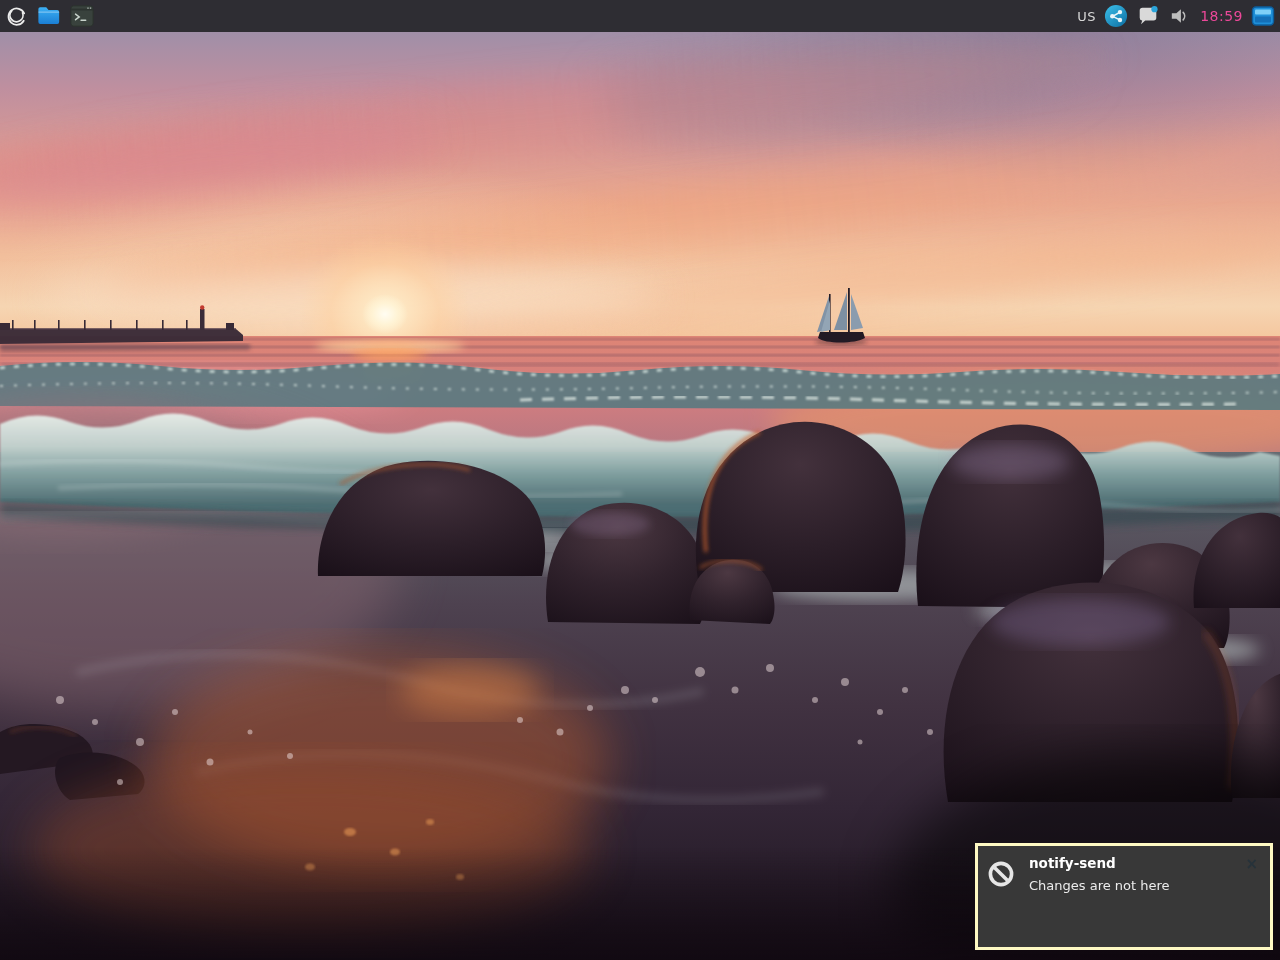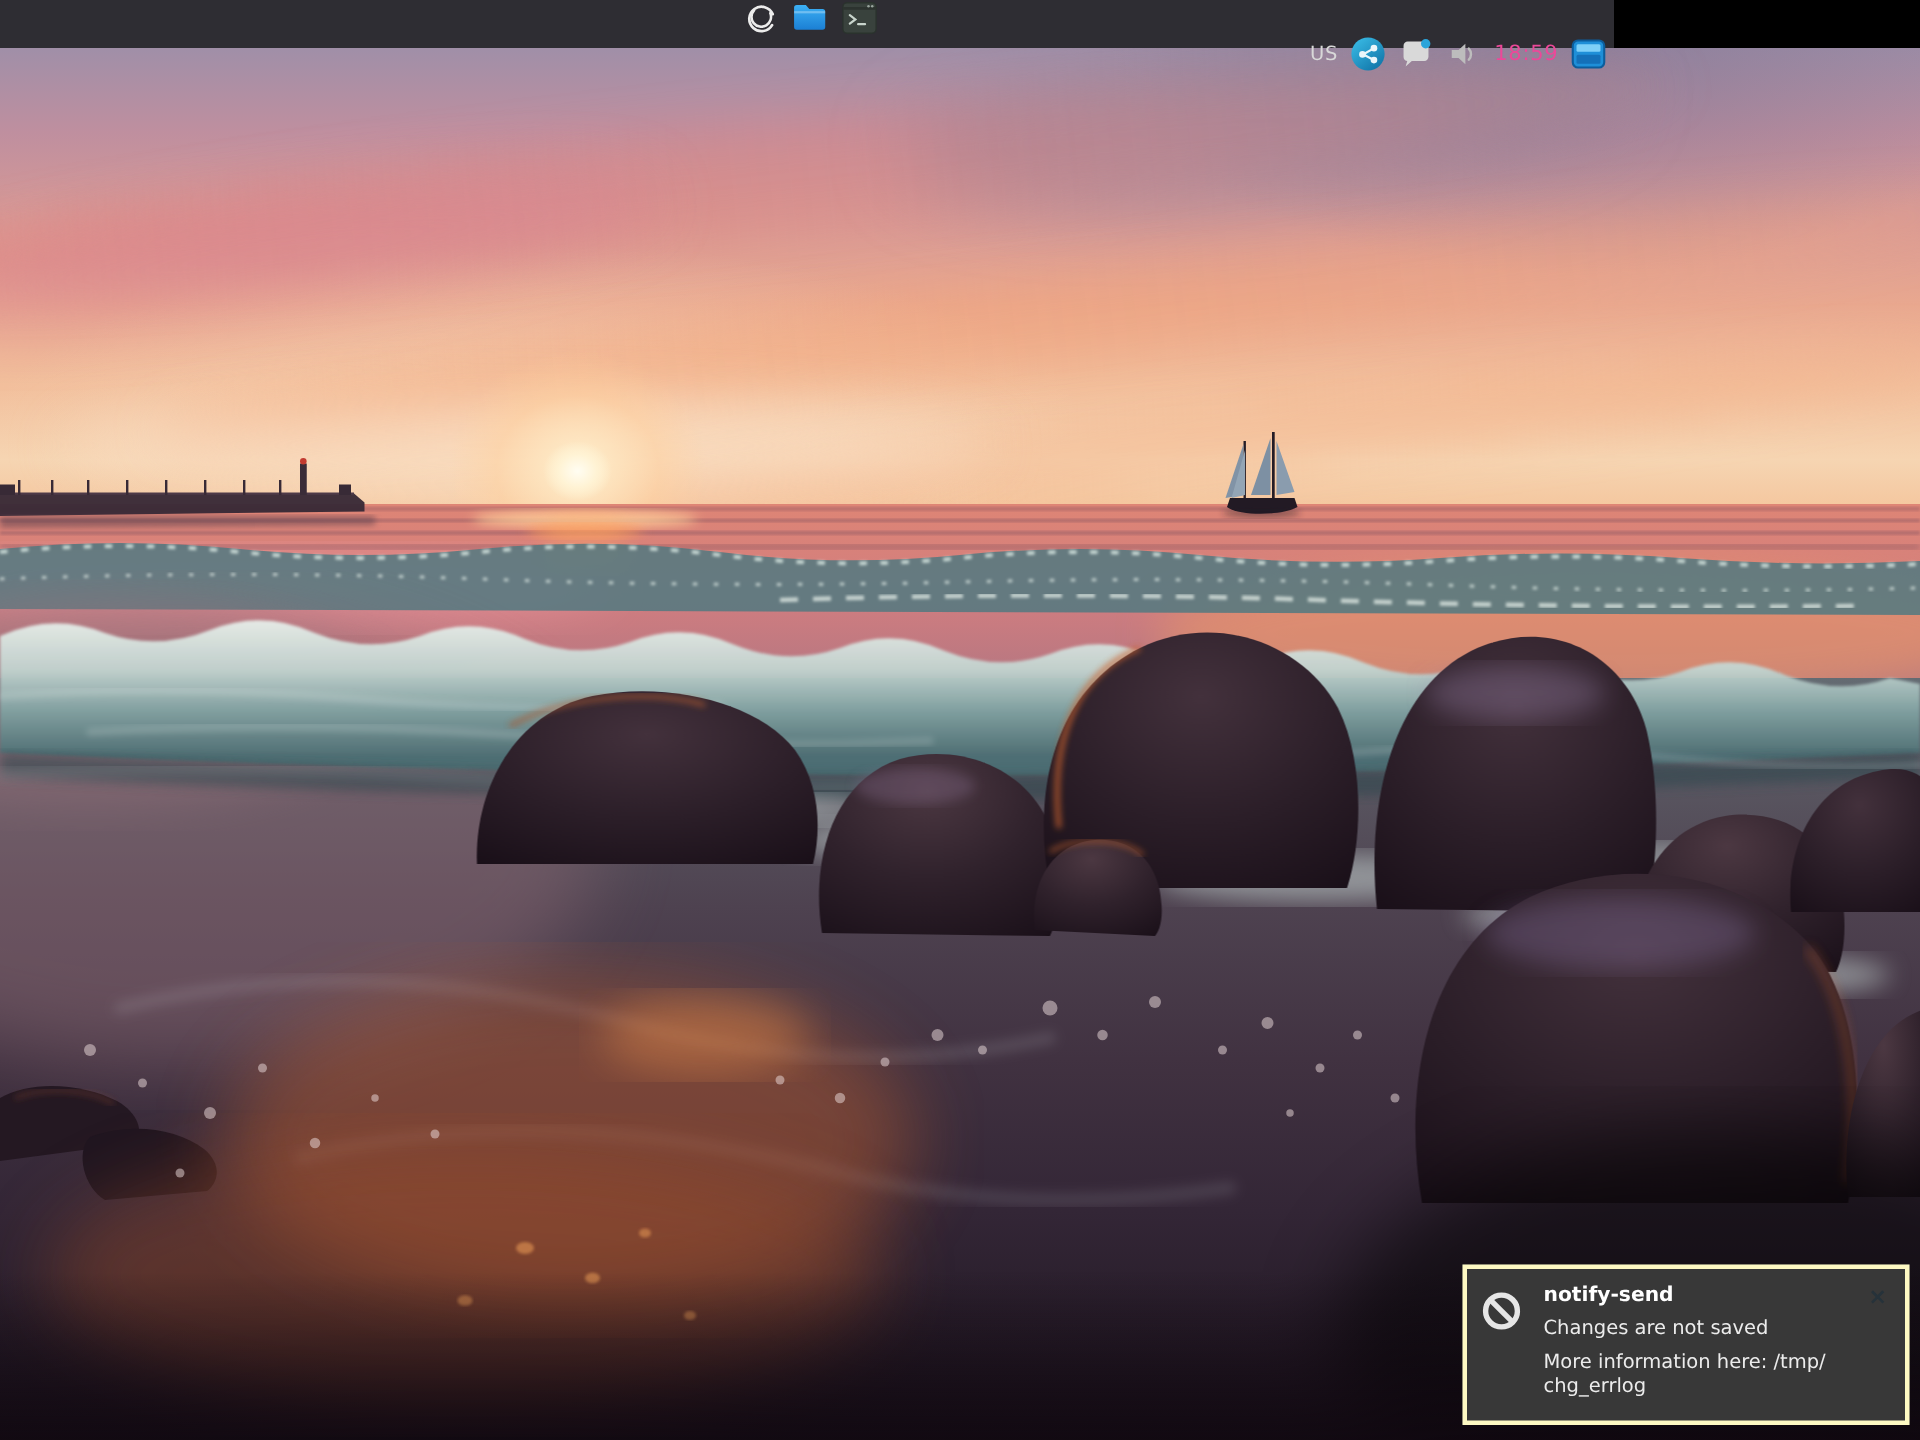--- a/index.html
+++ b/index.html
@@ -1,21 +1,21 @@
 <!DOCTYPE html>
 <html><head>
 <meta charset="utf-8">
 <style>
   html,body{margin:0;padding:0;}
   body{width:1280px;height:960px;overflow:hidden;background:#000;
        font-family:"DejaVu Sans","Liberation Sans",sans-serif;position:relative;}
 
   
-  .panel{position:absolute;left:0;top:0;width:1076px;height:32px;background:#2e2d33;
-         display:flex;align-items:center;z-index:40;flex-direction:column;}
+  .panel{position:absolute;left:0;top:0;width:1280px;height:32px;background:#2e2d33;
+         display:flex;align-items:center;z-index:40;}
   .panel-left{display:flex;align-items:center;gap:9px;padding-left:4px;}
   .panel-right{margin-left:auto;display:flex;align-items:center;gap:8px;padding-right:5px;}
   .tray-icon{display:flex;align-items:center;justify-content:center;width:24px;height:24px;}
   .kb-label{color:#d8d8d8;font-size:13px;letter-spacing:.5px;}
   .clock{color:#ec4899;font-size:14px;letter-spacing:.5px;}
 
   
   .wallpaper{position:absolute;left:0;top:32px;width:1280px;height:928px;overflow:hidden;z-index:1;}
   .sky{position:absolute;left:0;top:0;width:1280px;height:312px;
     background:
@@ -342,17 +342,16 @@
 
 <div class="notification">
   <div class="notif-icon">
     <svg width="26" height="26" viewBox="0 0 26 26">
       <circle cx="13" cy="13" r="10.6" fill="none" stroke="#e6e6e6" stroke-width="3.6"></circle>
       <line x1="6.4" y1="6.4" x2="19.6" y2="19.6" stroke="#e6e6e6" stroke-width="3.6"></line>
     </svg>
   </div>
   <div class="notif-text">
     <div class="notif-title">notify-send</div>
-    <div class="notif-summary">Changes are not saved</div>
-    <div class="notif-body">More information here: /tmp/chg_errlog</div>
+    <div class="notif-summary">Changes are not here</div>
   </div>
   <div class="notif-close">×</div>
 </div>
 
 </body></html>

